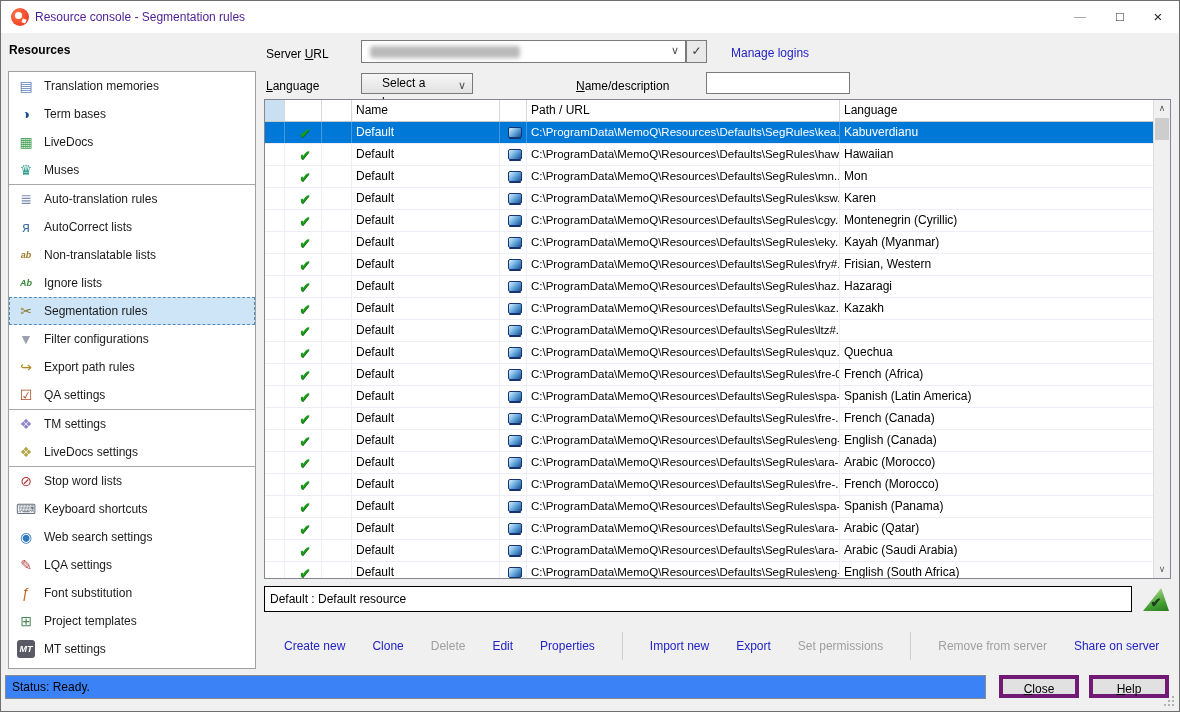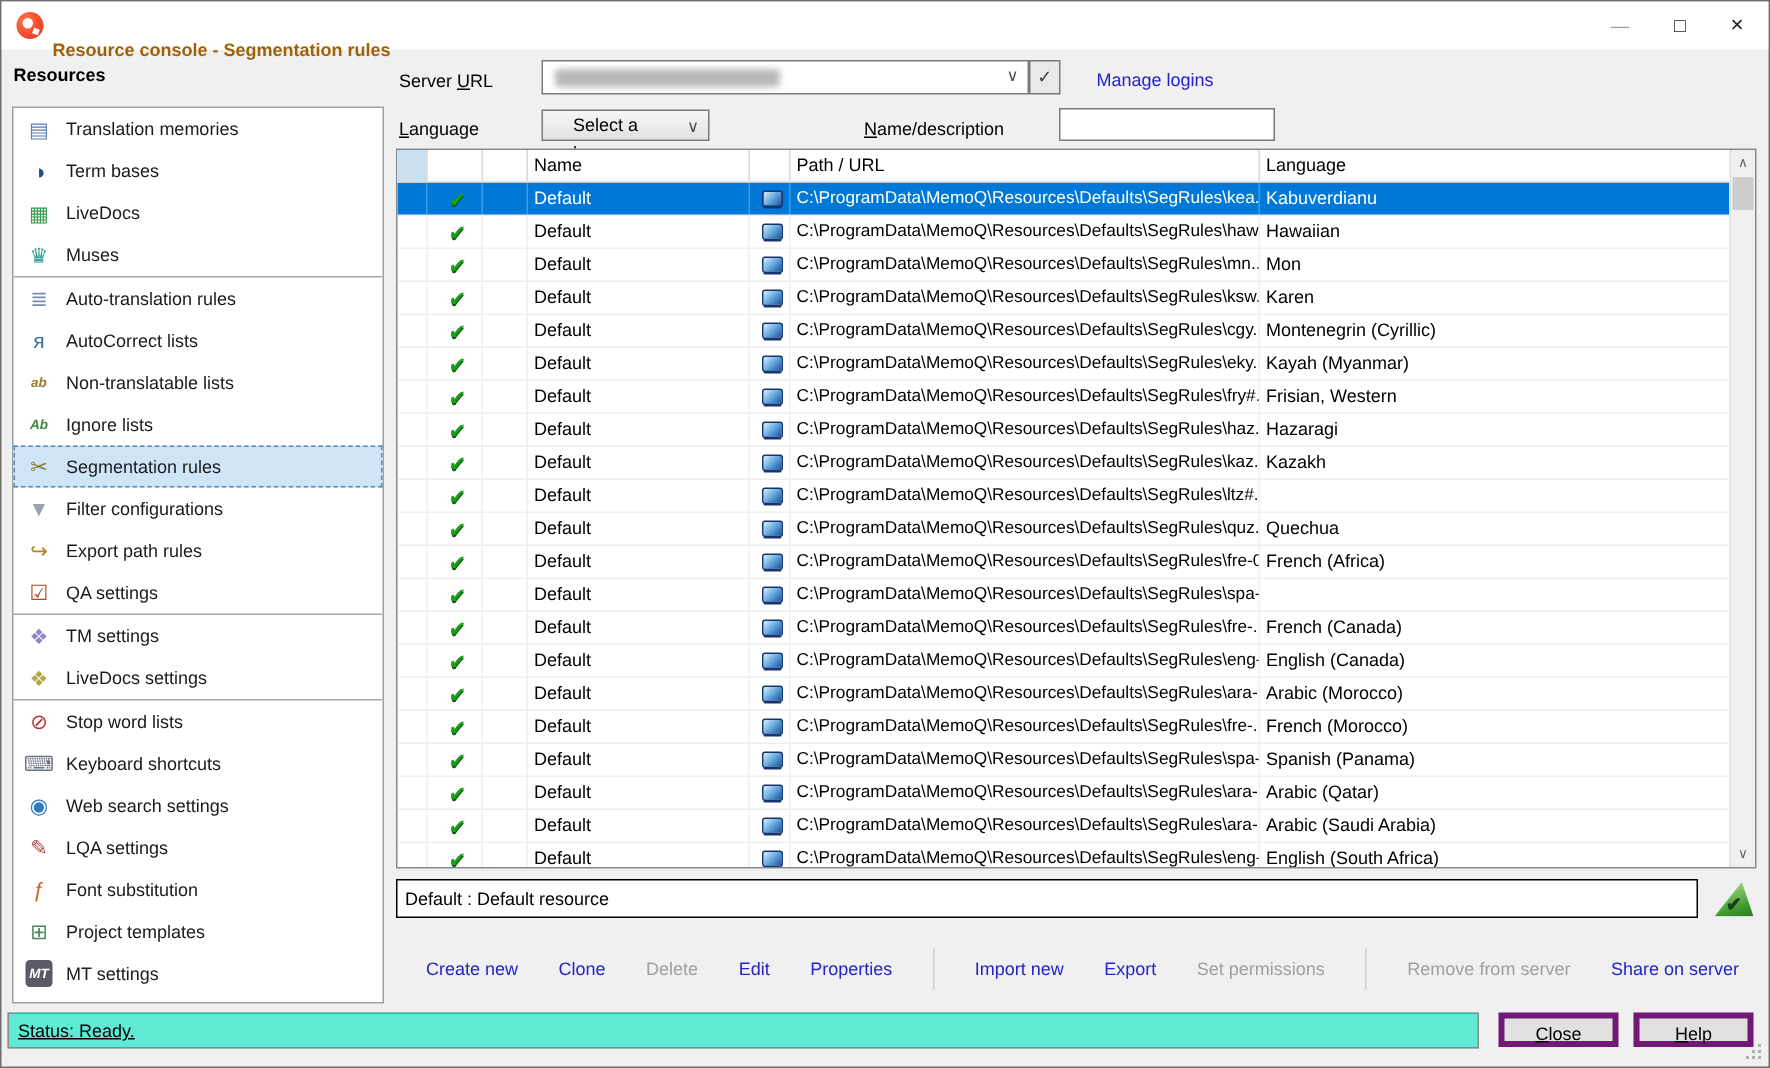--- a/index.html
+++ b/index.html
@@ -9,21 +9,21 @@
            border:1px solid #6e6e6e; overflow:hidden; }
 
   
   .titlebar{ position:absolute; left:0; top:0; width:100%; height:32px; background:#ffffff; }
   .app-icon{ position:absolute; left:10px; top:7px; width:18px; height:18px; border-radius:50%;
              background:radial-gradient(circle at 35% 35%, #ff7a4d 0%, #f4472b 60%, #e03118 100%); }
   .app-icon::before{ content:""; position:absolute; left:4px; top:4px; width:7px; height:7px;
              border-radius:50%; background:#fff; }
   .app-icon::after{ content:""; position:absolute; right:3px; bottom:3px; width:4px; height:4px;
              background:#fff; transform:rotate(20deg); }
-  .title-text{ position:absolute; left:34px; top:16px; line-height:32px; font-size:12px; color:#a16207;font-weight:bold; }
+  .title-text{ position:absolute; left:34px; top:0; line-height:32px; font-size:12px; color:#4c1d95; }
   .win-btn{ position:absolute; top:0; width:34px; height:32px; text-align:center; line-height:30px;
             font-size:14px; cursor:pointer; background:transparent; border:none; }
   .win-min{ right:82px; color:#9a9a9a; font-size:12px;}
   .win-max{ right:42px; color:#222; font-size:13px;}
   .win-close{ right:4px; color:#222; font-size:15px;}
 
   
   .resources-hdr{ position:absolute; left:8px; top:42px; font-size:12px; font-weight:bold; color:#000; }
   .sidebar{ position:absolute; left:7px; top:70px; width:248px; height:598px; background:#fff;
             border:1px solid #a0a0a0; }
@@ -91,22 +91,22 @@
              background:linear-gradient(160deg,#bfe8a0 0%, #3f9c2f 70%, #2c7a20 100%);
              clip-path:polygon(0 100%, 100% 100%, 70% 0); text-align:center; line-height:30px;
              font-size:13px; font-weight:bold; color:#1c3d1c; }
   .actions{ position:absolute; left:263px; top:630px; width:907px; height:30px; display:flex;
             align-items:center; gap:27px; padding-left:20px; }
   .action-link{ font-size:12px; color:#2323c8; cursor:pointer; white-space:nowrap; }
   .action-link.disabled{ color:#9f9f9f; cursor:default; }
   .action-sep{ width:1px; height:28px; background:#cfcfcf; flex:none; }
 
   
-  .statusbar{ position:absolute; left:4px; top:674px; width:981px; height:24px; background:#5eead4;
-              border:1px solid #8a8a8a; font-size:12px; line-height:22px; padding-left:6px; color:#000;text-decoration:underline; }
+  .statusbar{ position:absolute; left:4px; top:674px; width:981px; height:24px; background:#3b82f6;
+              border:1px solid #8a8a8a; font-size:12px; line-height:22px; padding-left:6px; color:#000; }
   .btn{ position:absolute; top:674px; width:80px; height:23px; background:#e1e1e1;
         border:4px solid #701a75; font-size:12px; text-align:center; line-height:21px; cursor:pointer;
         font-family:"Liberation Sans", sans-serif; }
   .btn-close{ left:998px; }
   .btn-help{ left:1088px; }
   .grip{ position:absolute; right:5px; bottom:5px; width:2px; height:2px; background:#b2b2b2;
          box-shadow:-4px 0 #b2b2b2, 0 -4px #b2b2b2, -8px 0 #b2b2b2, -4px -4px #b2b2b2, 0 -8px #b2b2b2; }
 </style>
 </head>
 <body>
@@ -403,20 +403,21 @@
           <div class="cell"></div>
           <div class="cell">
             <span class="chk">✔</span>
           </div>
           <div class="cell"></div>
           <div class="cell">Default</div>
           <div class="cell">
             <span class="pc"></span>
           </div>
           <div class="cell path">C:\ProgramData\MemoQ\Resources\Defaults\SegRules\spa-...</div>
+          <div class="cell" style="border-right: none;">Spanish (Latin America)</div>
         </div>
         <div class="trow cols">
           <div class="cell"></div>
           <div class="cell">
             <span class="chk">✔</span>
           </div>
           <div class="cell"></div>
           <div class="cell">Default</div>
           <div class="cell">
             <span class="pc"></span>

